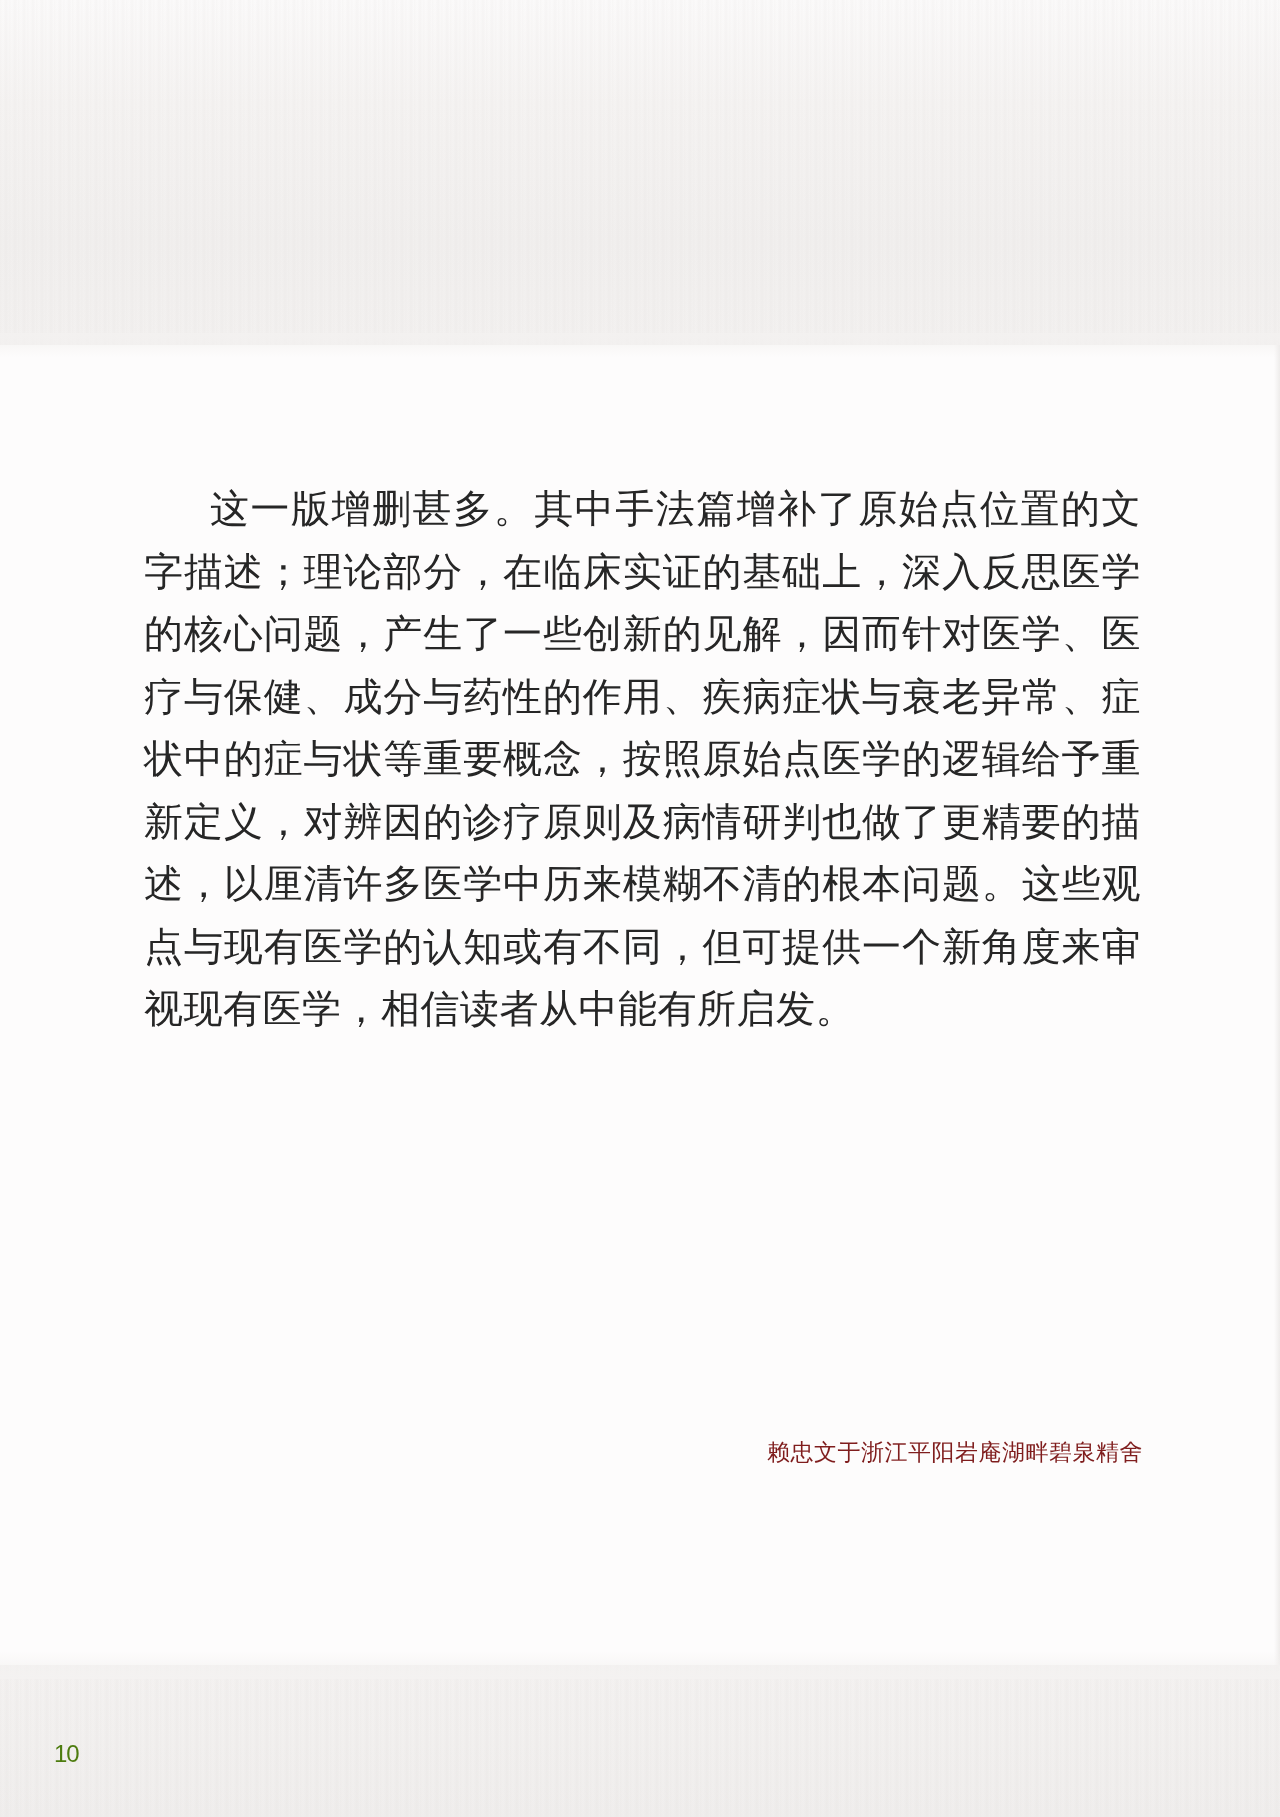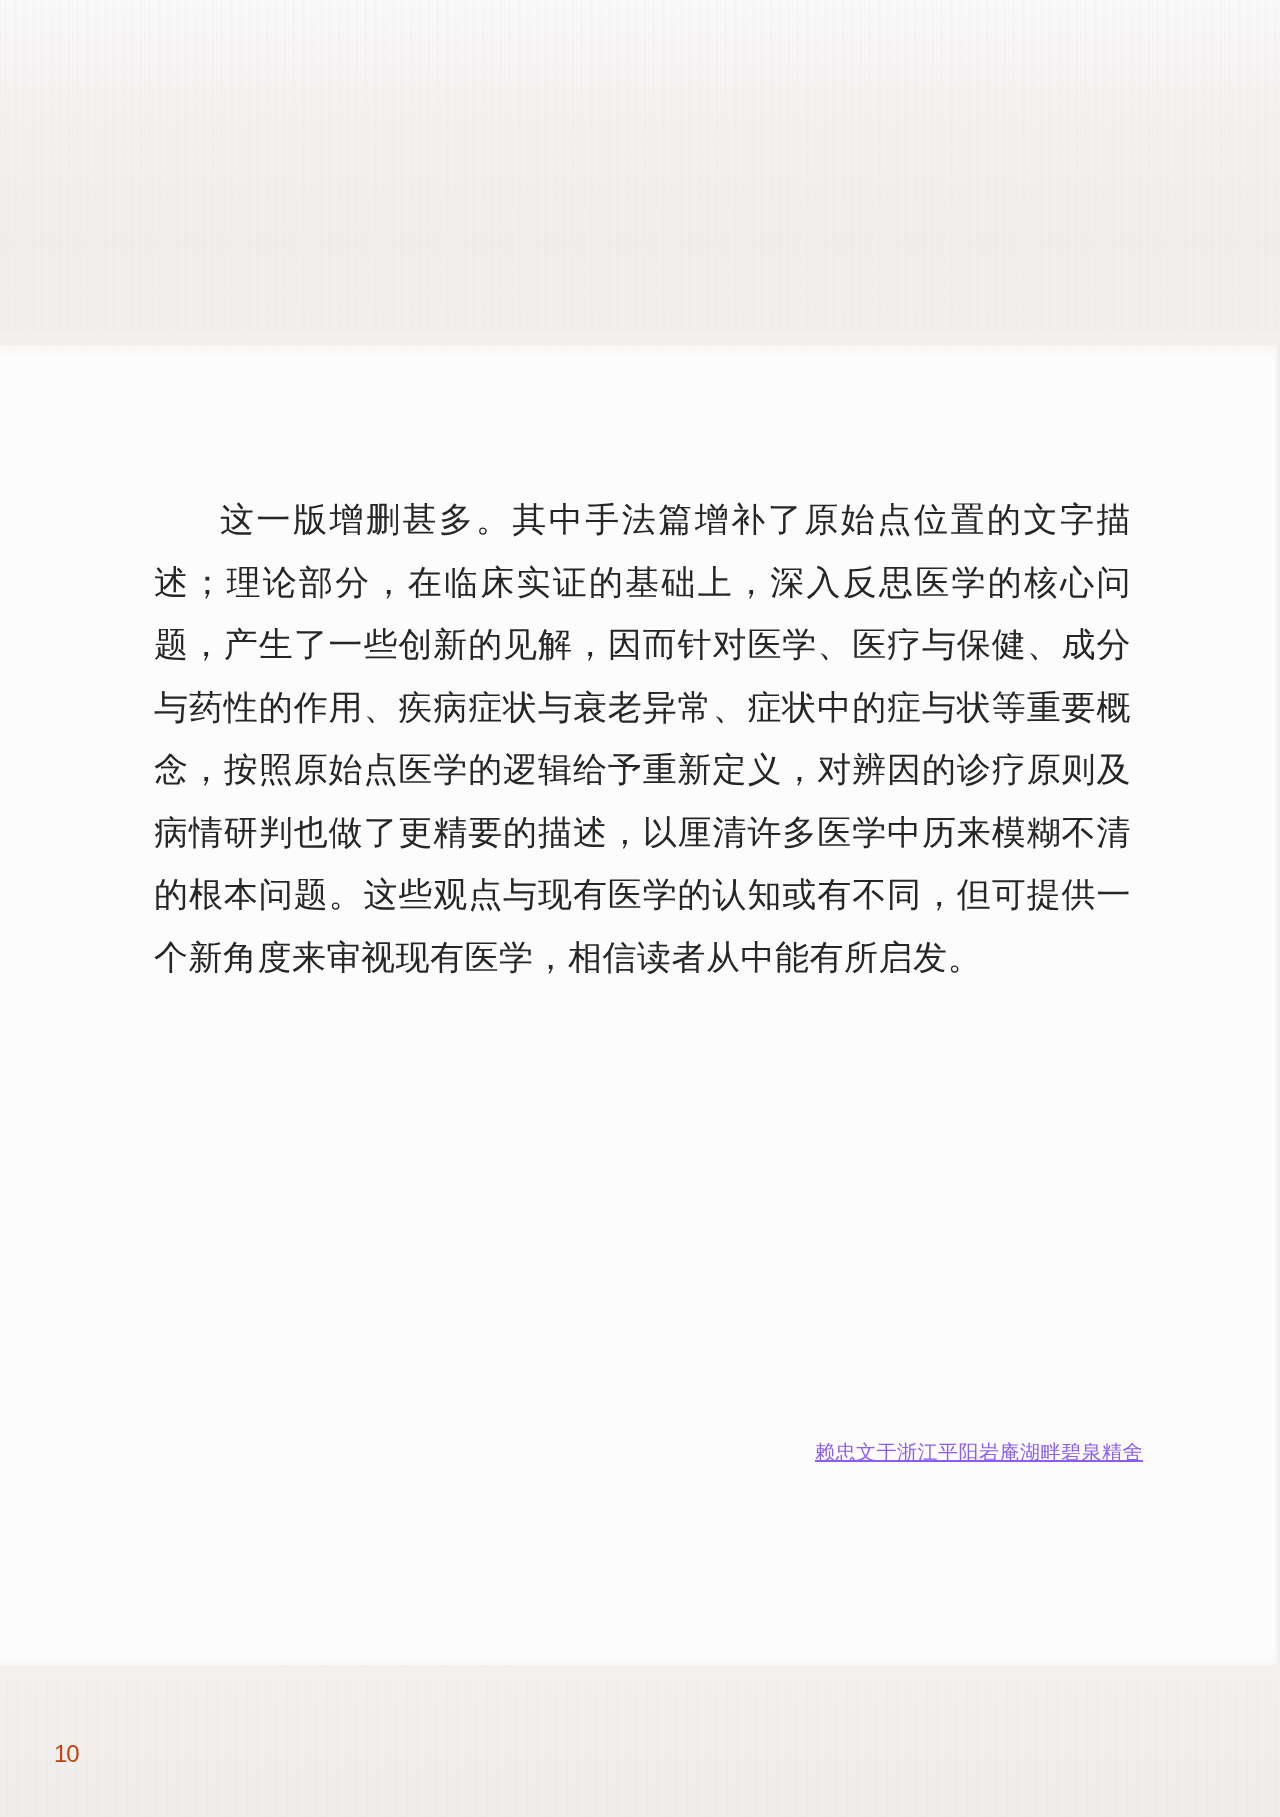--- a/index.html
+++ b/index.html
@@ -49,48 +49,47 @@
       width: 6px; height: 1320px;
       background: linear-gradient(90deg, rgba(253,252,252,0) 0%, #eeeceb 100%);
     }
     .content {
       position: absolute;
       left: 140px;
       top: 474px;
       width: 1005px;
     }
     .para {
-      margin: 14px;
-      font-size: 34px;
+      margin: 4px;
+      font-size: 39px;
       line-height: 62.5px;
       letter-spacing: 0.5px;
       text-align: justify;
       text-indent: 66px;
       color: #262626;
     }
     .para + .para {
       margin-top: 52px;
     }
     .signature {
       position: absolute;
       right: 137px;
       top: 1432px;
-      font-size: 20px;
+      font-size: 23px;
       line-height: 40px;
-      color: #8b5cf6;
+      color: #7f1d1d;
       letter-spacing: 0.5px;
-      text-decoration: underline;
     }
     .page-number {
       position: absolute;
       left: 54px;
       top: 1740px;
       font-family: "Liberation Sans", sans-serif;
       font-size: 24px;
-      color: #c2410c;
+      color: #4d7c0f;
       letter-spacing: -1px;
     }
   </style>
 </head>
 <body>
 
 <div class="band-top"></div>
 <div class="page-edge"></div>
 
 <main class="content">

